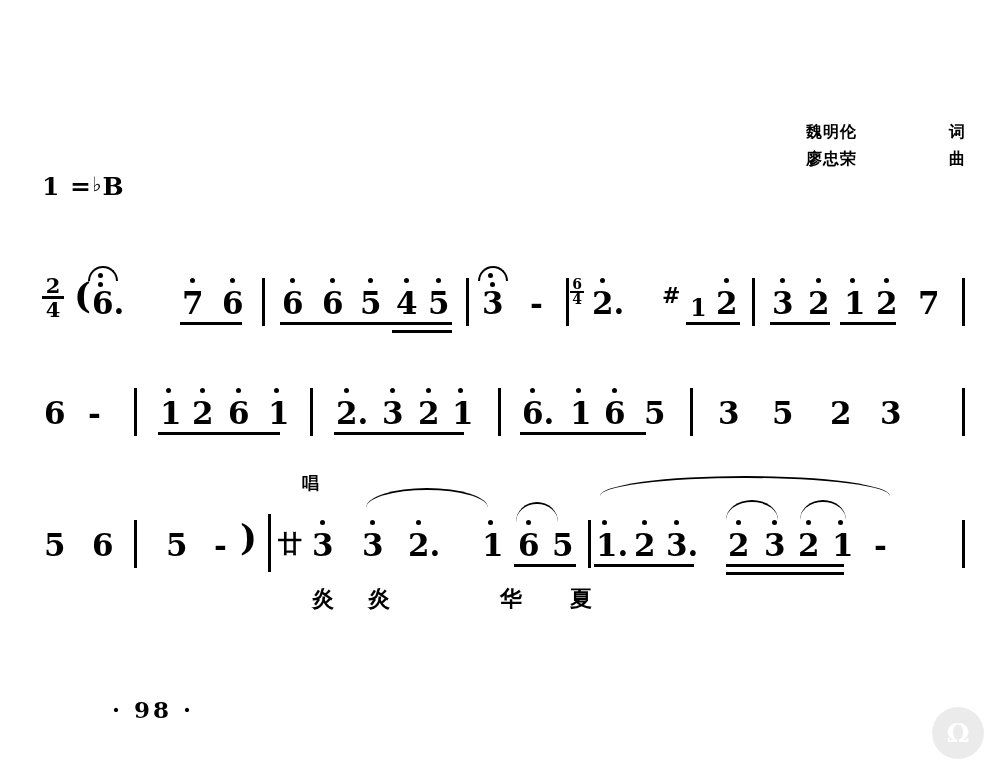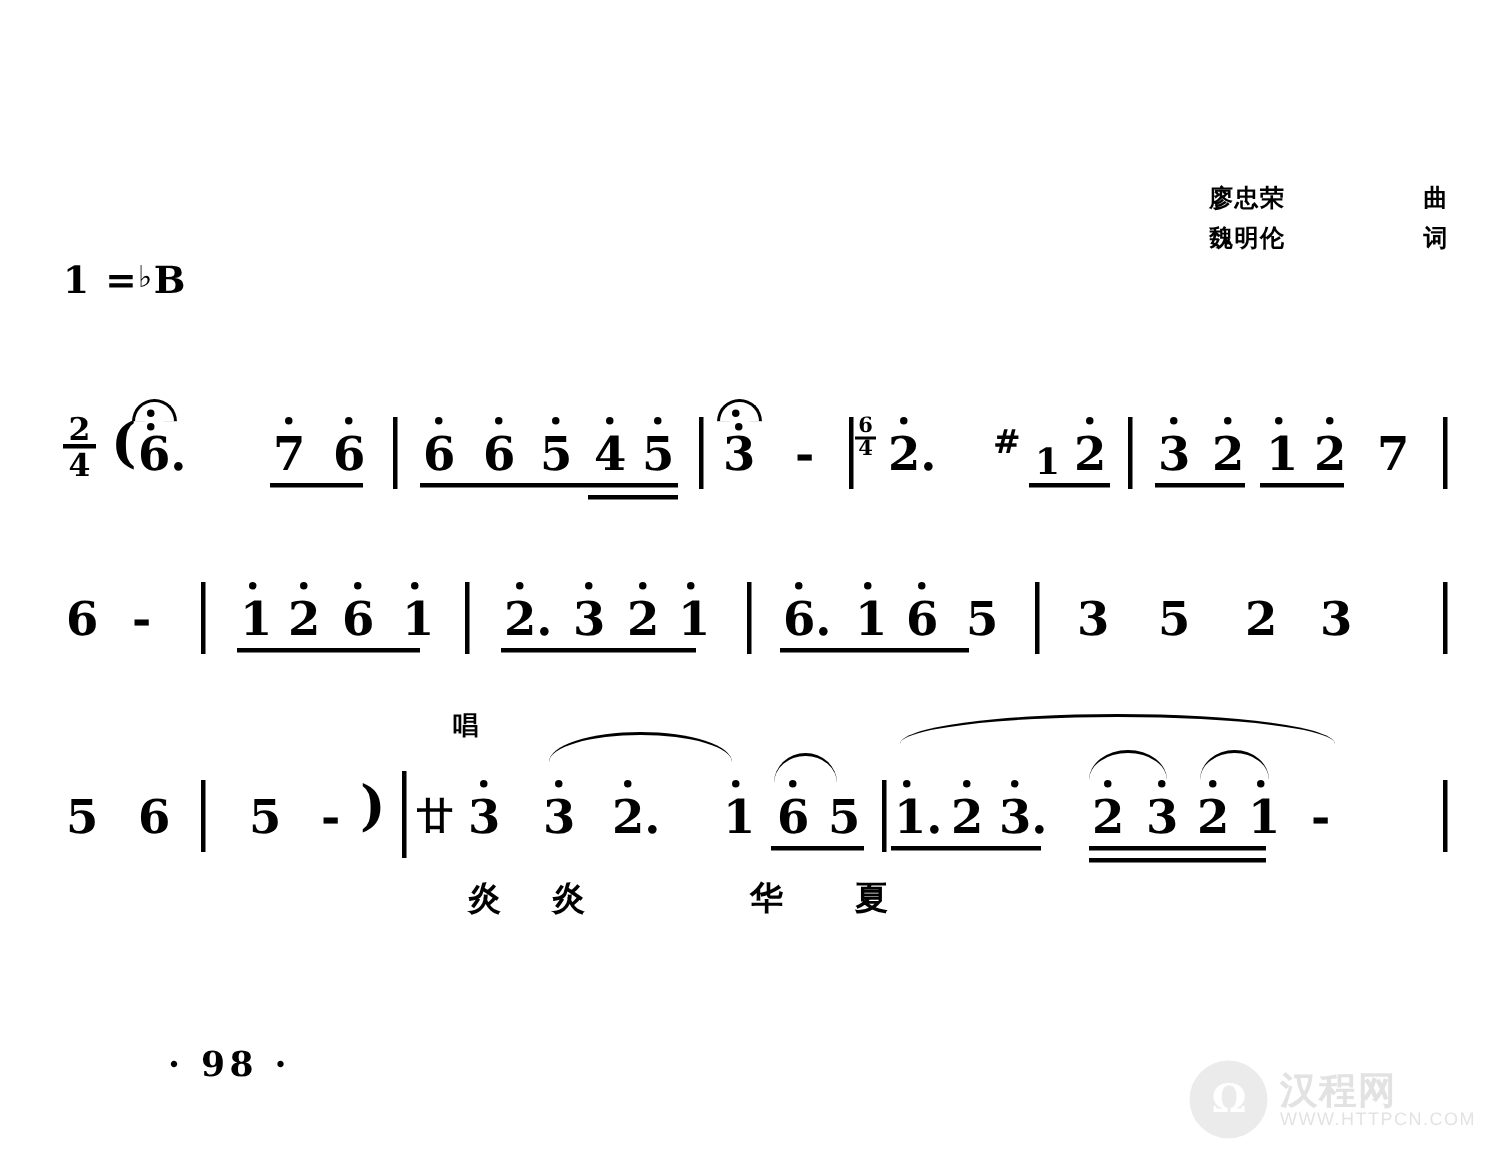--- a/index.html
+++ b/index.html
@@ -247,26 +247,26 @@
   }
 </style>
 </head>
 <body>
 
 <div class="sheet">
 
 
   <div class="credits">
     <div class="credit-row">
+      <span class="who">魏明伦</span>
+      <span class="role">词</span>
+    </div>
+    <div class="credit-row">
       <span class="who">廖忠荣</span>
       <span class="role">曲</span>
-    </div>
-    <div class="credit-row">
-      <span class="who">魏明伦</span>
-      <span class="role">词</span>
     </div>
   </div>
 
   <div class="keysig">
     <span>1 =</span><span class="flat">♭</span><span>B</span>
   </div>
 
   <div class="stave row1">
 
     <div class="timesig" style="left:42px; top:18px;">
@@ -459,19 +459,15 @@
     <div class="lyric" style="left:312px; top:84px;">炎</div>
     <div class="lyric" style="left:368px; top:84px;">炎</div>
     <div class="lyric" style="left:500px; top:84px;">华</div>
     <div class="lyric" style="left:570px; top:84px;">夏</div>
   </div>
 
   <div class="pagenum">· 98 ·</div>
 
   <div class="watermark">
     <div class="wm-circle">Ω</div>
-    <div class="wm-text">
-      <div class="wm-main">汉程网</div>
-      <div class="wm-sub">WWW.HTTPCN.COM</div>
-    </div>
   </div>
 
 </div>
 
 </body></html>

